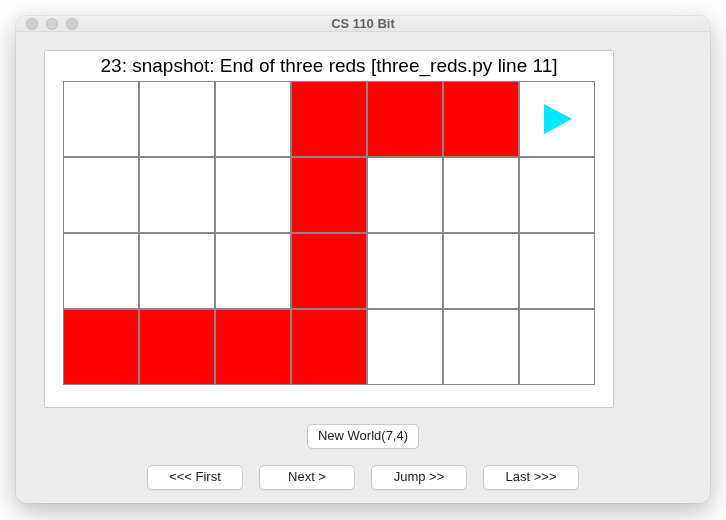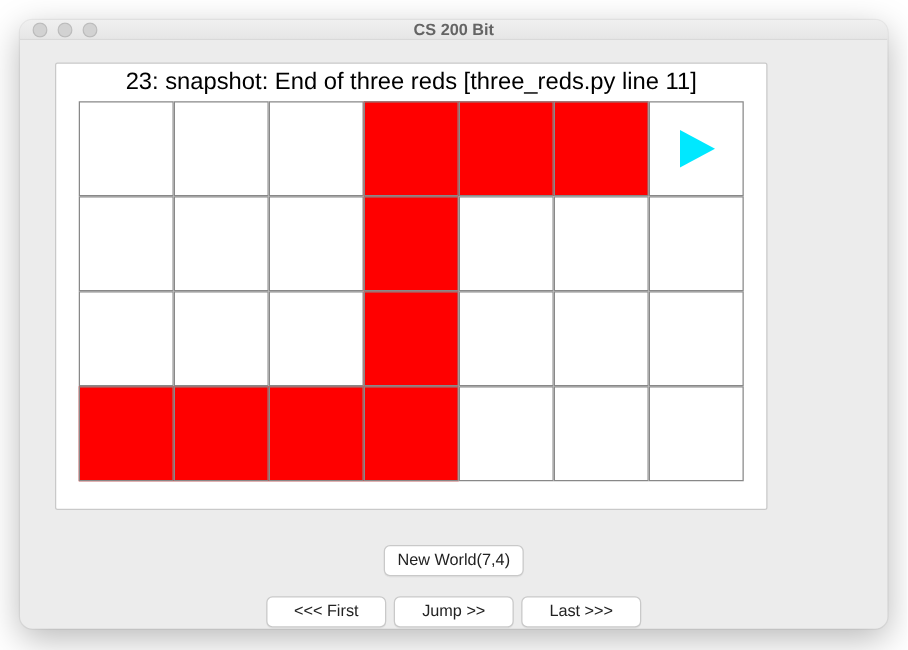--- a/index.html
+++ b/index.html
@@ -70,30 +70,30 @@
       border: 1px solid #888;
       position: relative;
     }
     .agent {
       position: absolute;
       top: 50%; left: 50%;
       transform: translate(-50%, -50%);
     }
     .agent svg { display: block; }
     .center-btn-row {
-      margin-top: 28px;
+      margin-top: 16px;
       display: flex;
       justify-content: center;
       width: 100%;
     }
     .nav-row {
       margin-top: 16px;
       display: flex;
       justify-content: center;
-      gap: 6px;
+      gap: 16px;
       width: 100%;
     }
     button.mac {
       background: #ffffff;
       border: 1px solid #c9c9c9;
       border-radius: 5px;
       padding: 3px 12px;
       font-size: 13px;
       font-family: inherit;
       color: #222;
@@ -107,21 +107,21 @@
 </head>
 <body>
 
 <div class="window">
   <div class="titlebar">
     <div class="traffic-lights">
       <div class="light"></div>
       <div class="light"></div>
       <div class="light"></div>
     </div>
-    <div class="title">CS 200 Bit</div>
+    <div class="title">CS 110 Bit</div>
   </div>
 
   <div class="content">
     <div class="canvas-area">
       <div class="canvas-title">23: snapshot: End of three reds  [three_reds.py line 11]</div>
       <div class="grid" id="grid" style="grid-template-columns: repeat(7, 76px); grid-template-rows: repeat(4, 76px);">
           <div class="cell" style="background: rgb(255, 255, 255);"></div>
           <div class="cell" style="background: rgb(255, 255, 255);"></div>
           <div class="cell" style="background: rgb(255, 255, 255);"></div>
           <div class="cell" style="background: rgb(255, 0, 0);"></div>
@@ -157,17 +157,18 @@
           <div class="cell" style="background: rgb(255, 255, 255);"></div>
         </div>
     </div>
 
     <div class="center-btn-row">
       <button class="mac center">New World(7,4)</button>
     </div>
 
     <div class="nav-row">
       <button class="mac">&lt;&lt;&lt; First</button>
+      <button class="mac">Next &gt;</button>
       <button class="mac">Jump &gt;&gt;</button>
       <button class="mac">Last &gt;&gt;&gt;</button>
     </div>
   </div>
 </div>
 
 </body></html>

